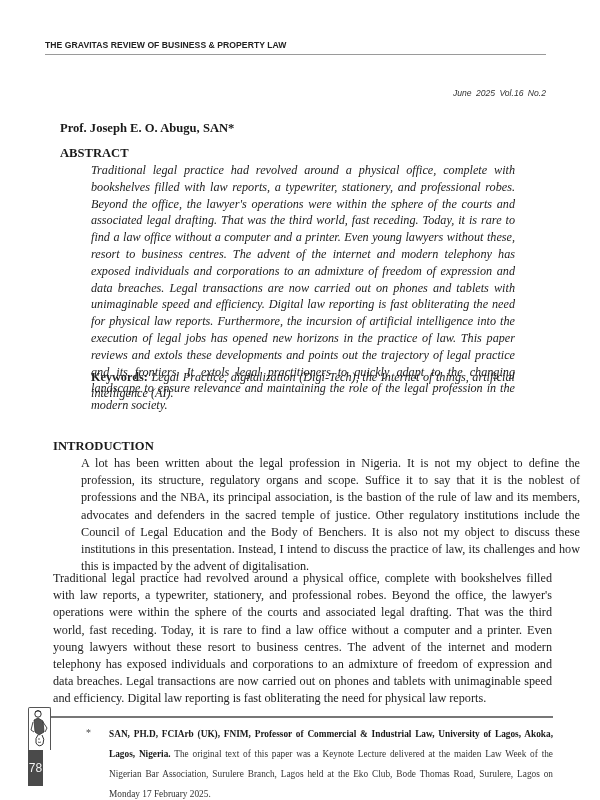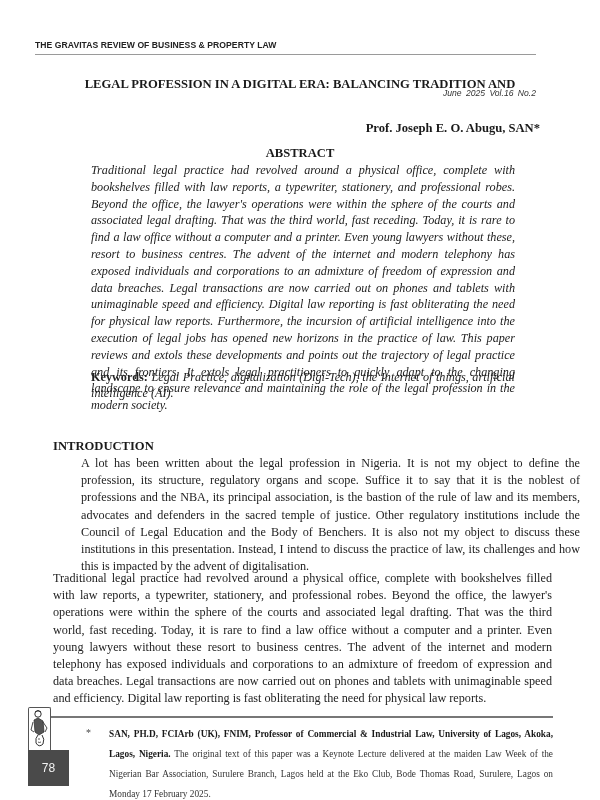--- a/index.html
+++ b/index.html
@@ -1,51 +1,50 @@
 <!DOCTYPE html>
 <html><head>
 <meta charset="utf-8">
 <style>
   html, body { margin: 0; padding: 0; background: #ffffff; }
   body { width: 600px; height: 800px; position: relative; overflow: hidden; font-family: "Liberation Serif", serif; color: #1a1a1a; }
-  .running-head { position: absolute; left: 35px; top: 39px; width: 501px; height: 15px; border-bottom: 1px solid #9a9a9a; }
+  .running-head { position: absolute; left: 45px; top: 39px; width: 501px; height: 15px; border-bottom: 1px solid #9a9a9a; }
   .rh-title { position: absolute; left: 0; top: 1px; font-family: "Liberation Sans", sans-serif; font-weight: bold; font-size: 8.6px; letter-spacing: 0.05px; color: #222; }
   .rh-issue { position: absolute; right: 0; top: 1px; font-family: "Liberation Sans", sans-serif; font-style: italic; font-size: 8.6px; color: #333; word-spacing: 2px; margin-top: 48px; }
 
   .title { position: absolute; left: 60px; width: 480px; top: 76px; text-align: center; font-weight: bold; font-size: 12.6px; line-height: 16px; color: #1a1a1a; }
-  .author { position: absolute; left: 60px; width: 480px; top: 121px; text-align: right; font-weight: bold; font-size: 12.6px; }
-  .abstract-heading { position: absolute; left: 60px; width: 480px; top: 146px; text-align: center; font-weight: bold; font-size: 12.6px; }
+  .author { position: absolute; left: 60px; width: 480px; top: 121px; text-align: left; font-weight: bold; font-size: 12.6px; }
+  .abstract-heading { position: absolute; left: 60px; width: 480px; top: 146px; text-align: left; font-weight: bold; font-size: 12.6px; }
   .abstract-body { position: absolute; left: 91px; width: 424px; top: 162px; font-style: italic; font-size: 12.2px; line-height: 16.8px; text-align: justify; color: #222; }
   .keywords { position: absolute; left: 91px; width: 424px; top: 369px; font-size: 12.2px; line-height: 16px; text-align: justify; color: #222; }
   .keywords .kw-label { font-weight: bold; font-style: normal; }
   .keywords .kw-text { font-style: italic; }
 
   .intro-heading { position: absolute; left: 53px; top: 439px; font-weight: bold; font-size: 12.6px; text-align: center; }
   .para { position: absolute; left: 53px; width: 499px; font-size: 12.2px; line-height: 17.2px; text-align: justify; color: #222; }
   .para1 { top: 455px; margin-left: 28px; }
   .para2 { top: 570px; }
 
   .footnote-rule { position: absolute; left: 50px; top: 716px; width: 503px; height: 2px; background: #777; }
   .page-tab { position: absolute; left: 28px; top: 707px; width: 23px; height: 79px; }
   .tab-icon { position: absolute; left: 0; top: 0; width: 21px; height: 42px; border: 1px solid #555; border-bottom: none; background: #fff; border-radius: 2px 2px 0 0; }
-  .tab-num { position: absolute; left: 0; top: 43px; width: 41px; height: 36px; background: #4a4a4a; color: #f2f2f2; font-family: "Liberation Sans", sans-serif; font-size: 12px; text-align: center; line-height: 36px; }
+  .tab-num { position: absolute; left: 0; top: 43px; width: 15px; height: 36px; background: #4a4a4a; color: #f2f2f2; font-family: "Liberation Sans", sans-serif; font-size: 12px; text-align: center; line-height: 36px; }
   .fn-mark { position: absolute; left: 86px; top: 727px; font-size: 10px; color: #444; }
   .footnote { position: absolute; left: 109px; top: 724px; width: 444px; font-size: 9.3px; line-height: 20px; text-align: justify; color: #333; }
   .footnote .fn-bold { font-weight: bold; color: #1a1a1a; }
 </style>
 </head>
 <body>
 
 <header class="running-head">
   <span class="rh-title">THE GRAVITAS REVIEW OF BUSINESS &amp; PROPERTY LAW</span>
   <span class="rh-issue">June 2025  Vol.16  No.2</span>
 </header>
 
 <div class="title">
-  <div>LEGAL PROFESSION IN A DIGITAL ERA: BALANCING TRADITION AND</div>
 </div>
 
 <div class="author">Prof. Joseph E. O. Abugu, SAN*</div>
 
 <div class="abstract-heading">ABSTRACT</div>
 
 <div class="abstract-body">Traditional legal practice had revolved around a physical office, complete with bookshelves filled with law reports, a typewriter, stationery, and professional robes. Beyond the office, the lawyer's operations were within the sphere of the courts and associated legal drafting. That was the third world, fast receding. Today, it is rare to find a law office without a computer and a printer. Even young lawyers without these, resort to business centres. The advent of the internet and modern telephony has exposed individuals and corporations to an admixture of freedom of expression and data breaches. Legal transactions are now carried out on phones and tablets with unimaginable speed and efficiency. Digital law reporting is fast obliterating the need for physical law reports. Furthermore, the incursion of artificial intelligence into the execution of legal jobs has opened new horizons in the practice of law. This paper reviews and extols these developments and points out the trajectory of legal practice and its frontiers. It extols legal practitioners to quickly adapt to the changing landscape to ensure relevance and maintaining the role of the legal profession in the modern society.</div>
 
 <div class="keywords">
   <span class="kw-label">Keywords:</span><span class="kw-text"> Legal Practice, digitalization (Digi-Tech), the Internet of things, artificial intelligence (AI).</span>

